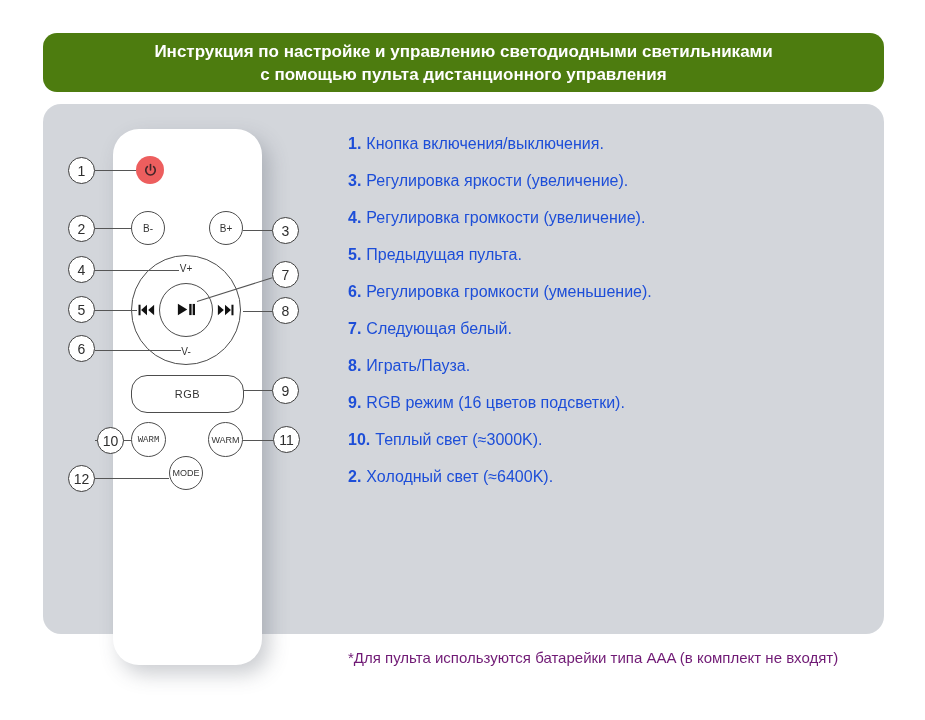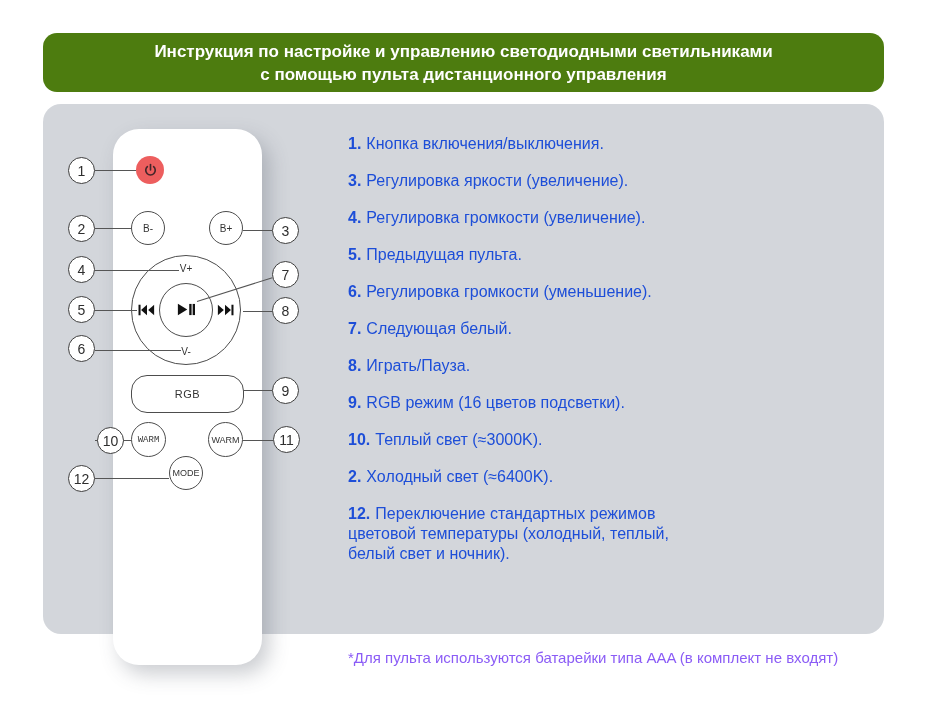--- a/index.html
+++ b/index.html
@@ -99,21 +99,21 @@
   .co11{left:273px;top:426px;}
   .co12{left:68px; top:465px;}
   
   .ilist{position:absolute;left:348px;top:134px;width:372px;}
   .li{
     font-size:16px;line-height:20px;color:#1d4ed8;
     margin-bottom:17px;white-space:pre-line;
   }
   .li b{font-weight:bold;margin-right:5px;}
   
-  .footnote{position:absolute;left:348px;top:649px;font-size:15px;color:#8b5cf6;}
+  .footnote{position:absolute;left:348px;top:649px;font-size:15px;color:#701a75;}
 </style>
 </head>
 <body>
 
 <div class="header">
   <span>Инструкция по настройке и управлению светодиодными светильниками</span>
   <span>с помощью пульта дистанционного управления</span>
 </div>
 
 <div class="panel"></div>
@@ -198,18 +198,15 @@
   <div class="li"><b>1.</b><span>Кнопка включения/выключения.</span></div>
   <div class="li"><b>3.</b><span>Регулировка яркости (увеличение).</span></div>
   <div class="li"><b>4.</b><span>Регулировка громкости (увеличение).</span></div>
   <div class="li"><b>5.</b><span>Предыдущая пульта.</span></div>
   <div class="li"><b>6.</b><span>Регулировка громкости (уменьшение).</span></div>
   <div class="li"><b>7.</b><span>Следующая белый.</span></div>
   <div class="li"><b>8.</b><span>Играть/Пауза.</span></div>
   <div class="li"><b>9.</b><span>RGB режим (16 цветов подсветки).</span></div>
   <div class="li"><b>10.</b><span>Теплый свет (≈3000K).</span></div>
   <div class="li"><b>2.</b><span>Холодный свет  (≈6400K).</span></div>
-  <div class="li"><b>12.</b><span>Переключение стандартных режимов
-цветовой температуры (холодный, теплый,
-белый свет и ночник).</span></div>
 </div>
 
 <div class="footnote">*Для пульта используются батарейки типа AAA (в комплект не входят)</div>
 
 </body></html>

